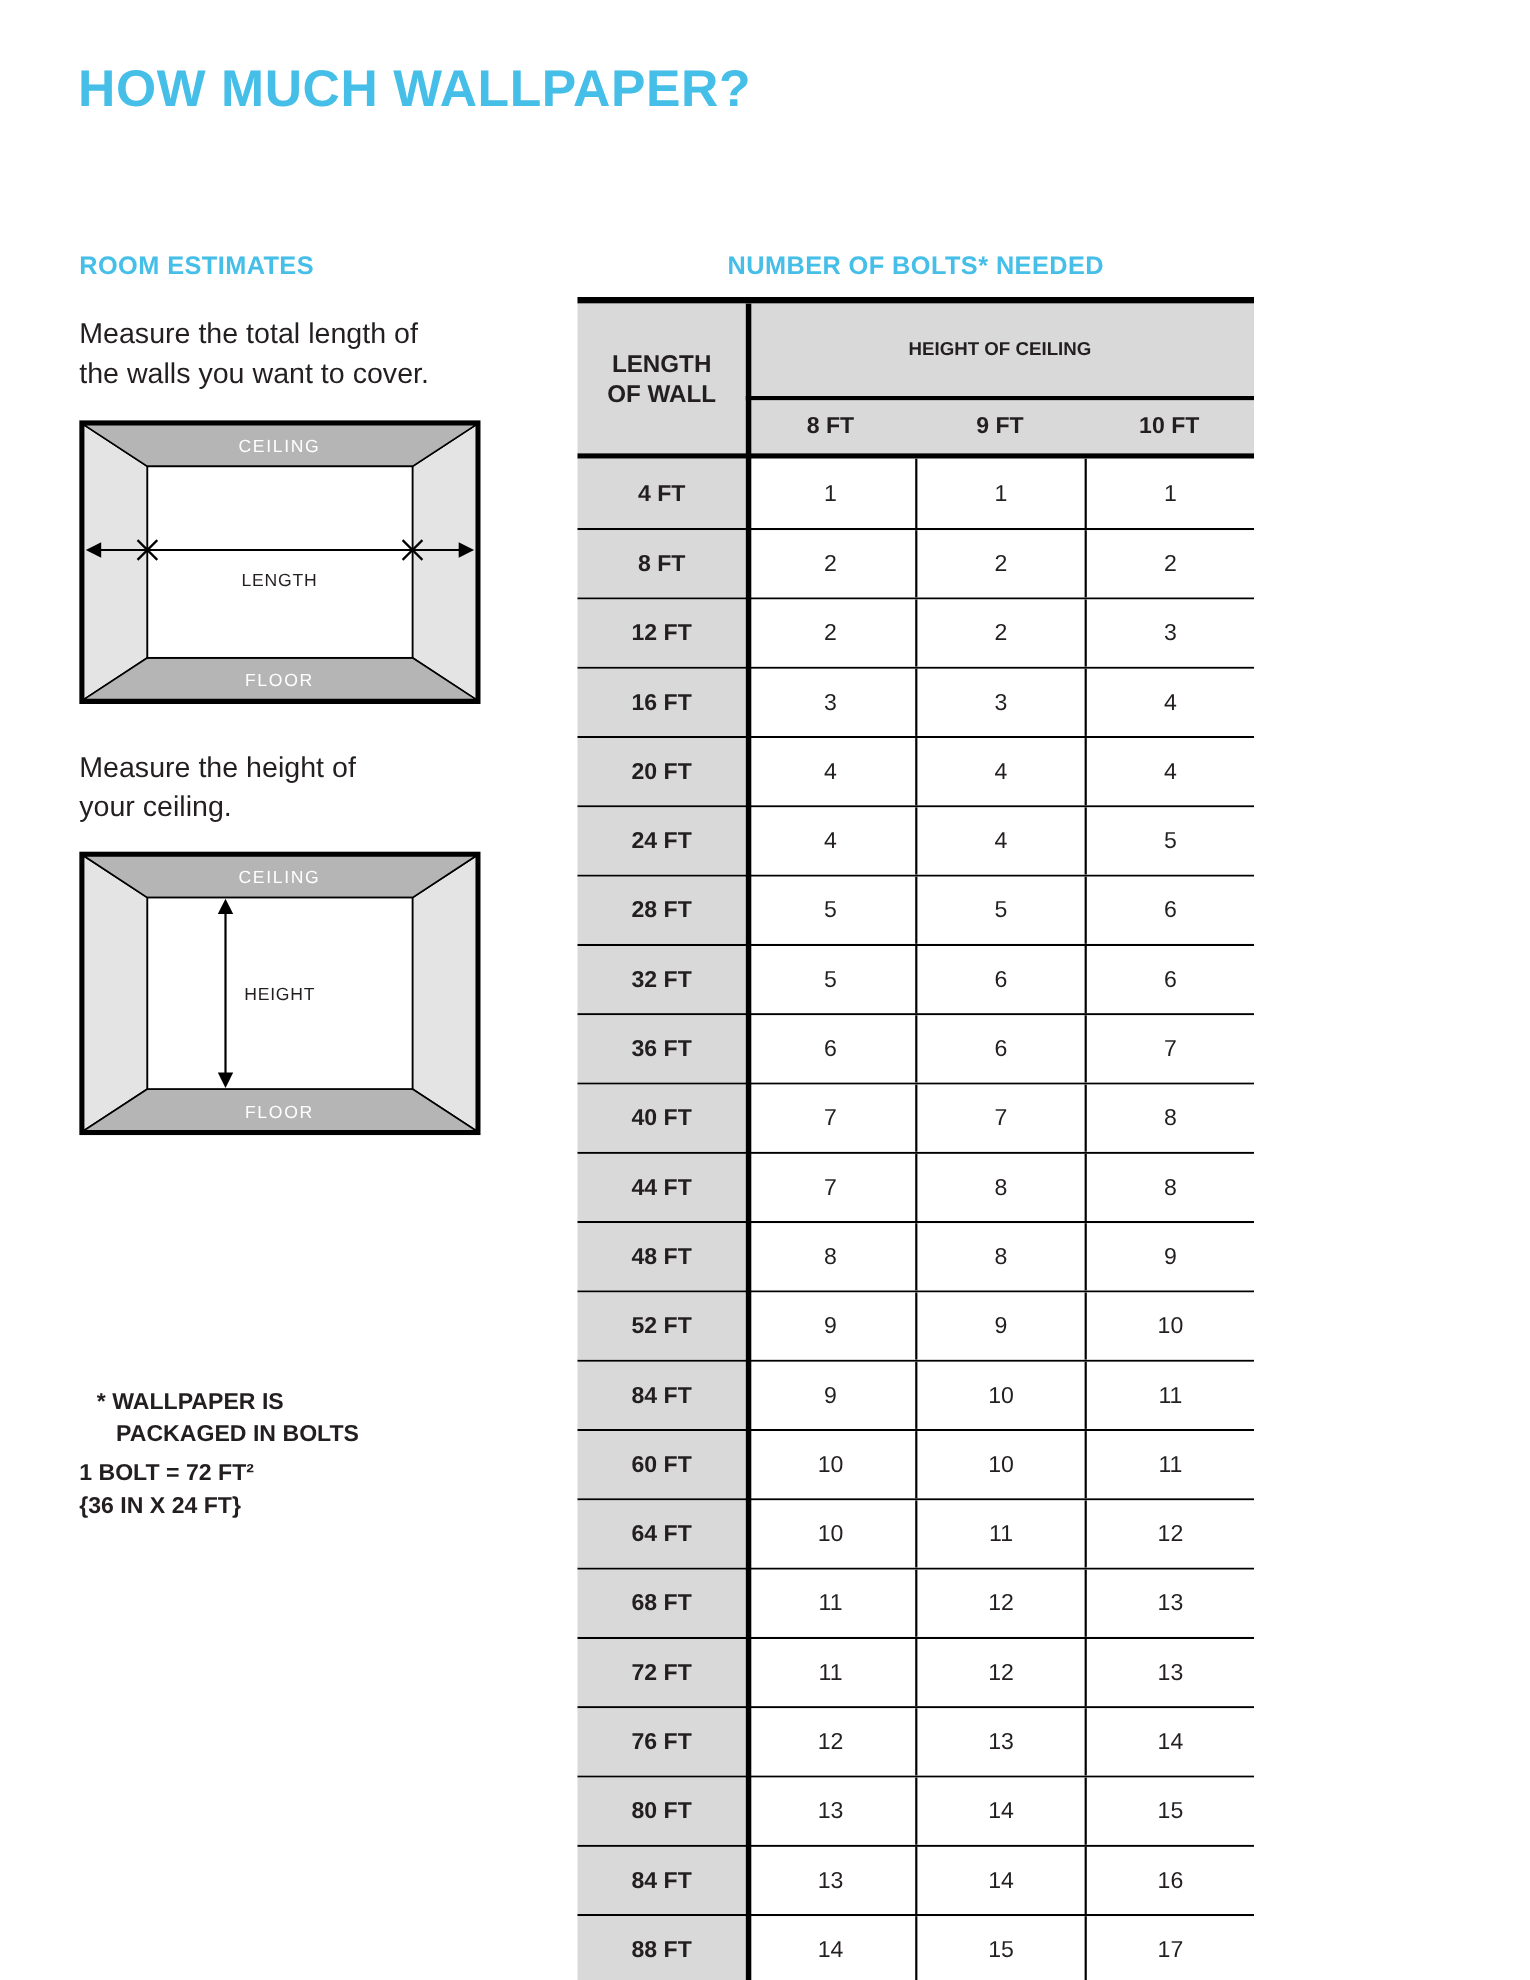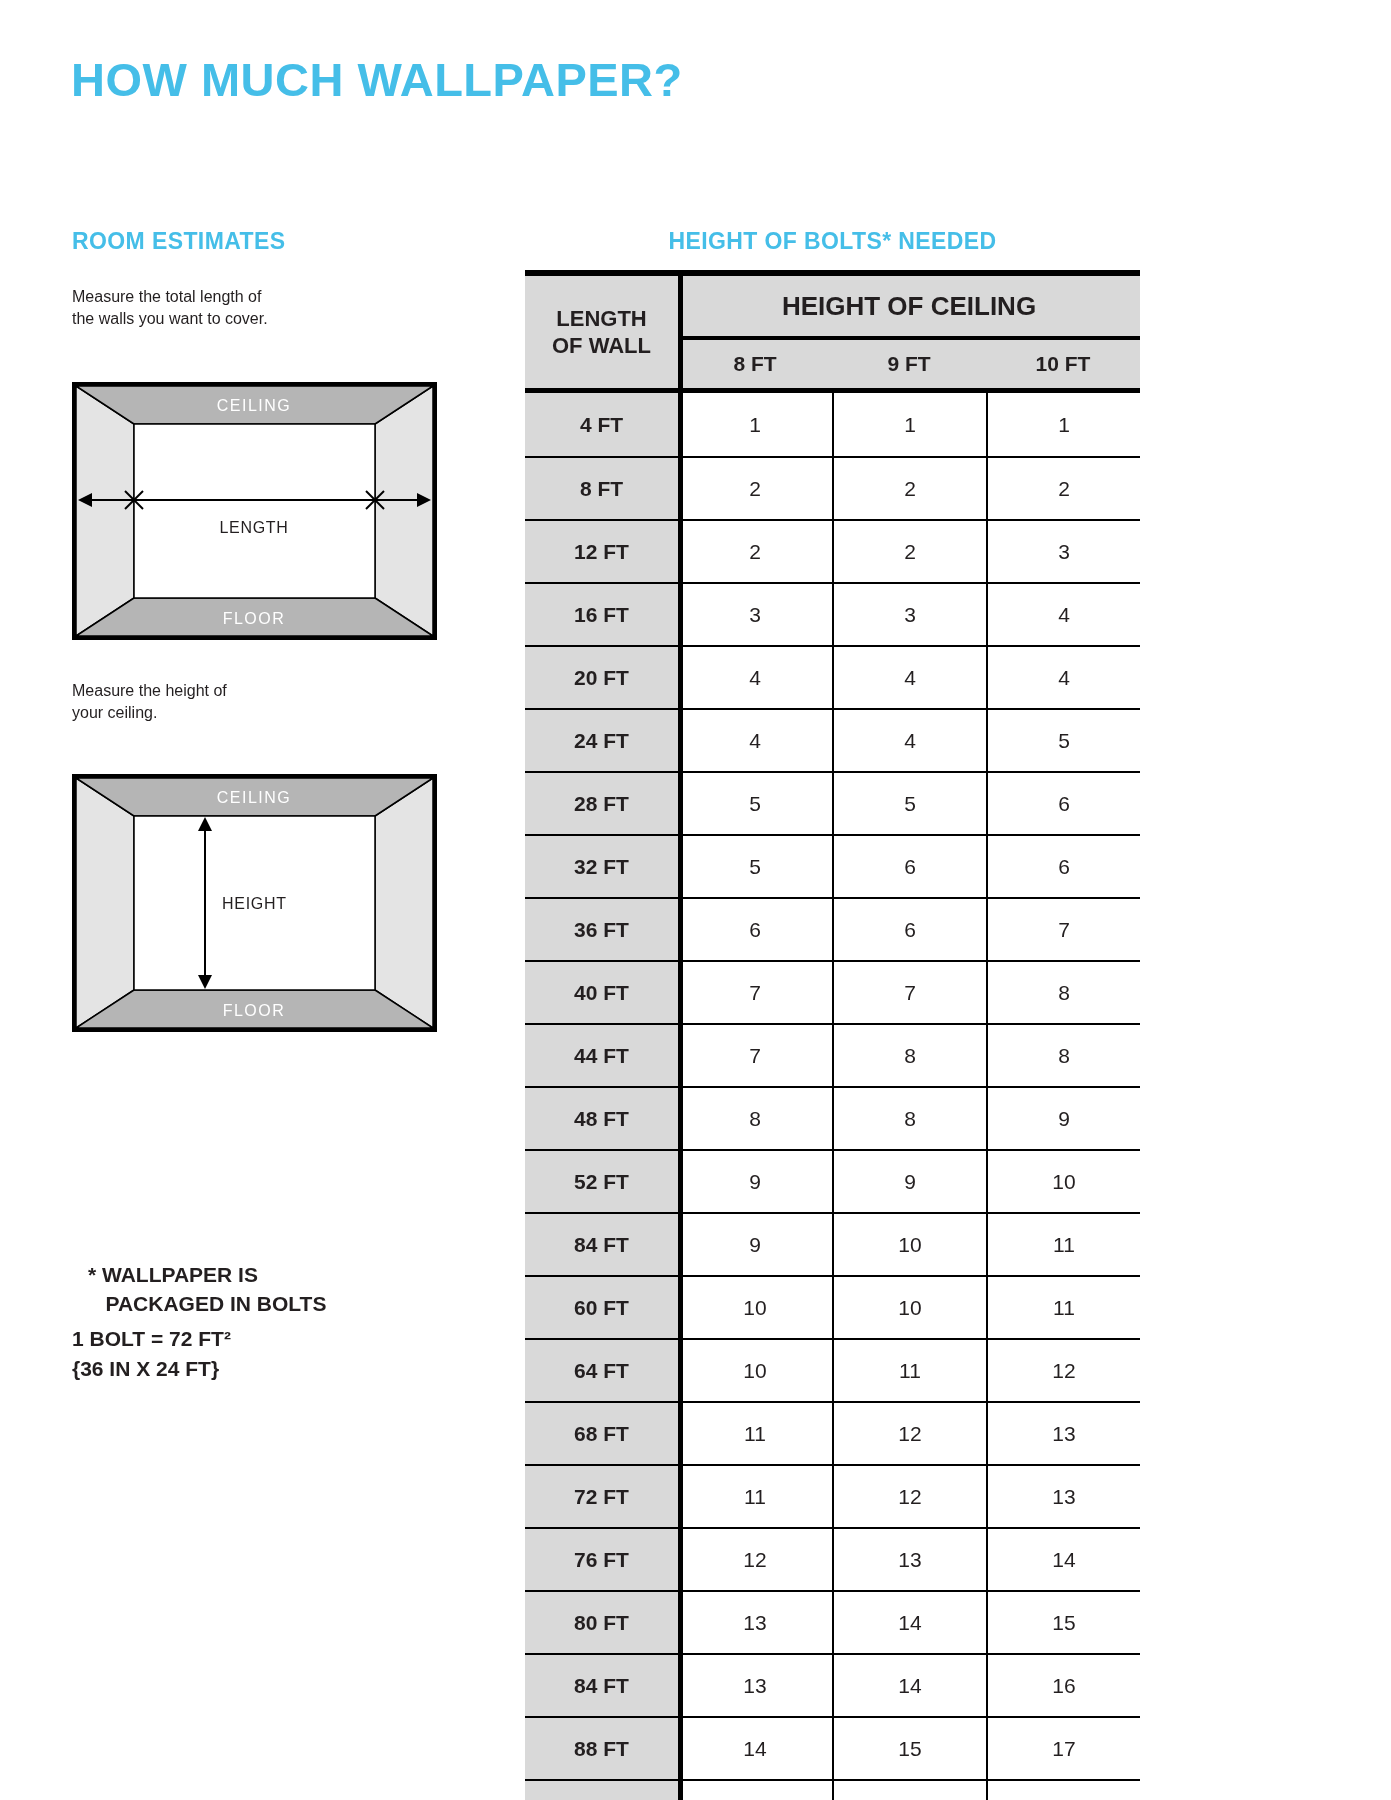--- a/index.html
+++ b/index.html
@@ -34,21 +34,21 @@
     letter-spacing: 0.4px;
     color: var(--accent, #45bee8);
   }
   #room-heading { left: 72px; top: 228px; }
   #table-heading { left: 525px; top: 228px; width: 615px; text-align: center; }
 
   .para {
     position: absolute;
     left: 72px;
     margin: 0;
-    font-size: 16px;
+    font-size: 26px;
     line-height: 1.38;
     white-space: pre-line;
   }
   #para1 { top: 286px; }
   #para2 { top: 680px; }
   #para3 { top: 1074px; }
 
   .footnote {
     position: absolute;
     left: 72px;
@@ -110,28 +110,28 @@
     align-items: center;
     justify-content: center;
     text-align: center;
     font-weight: bold;
     font-size: 22px;
     line-height: 1.25;
     white-space: pre-line;
   }
   .head-right { width: 462px; }
   .group-header {
-    height: 64px;
+    height: 88px;
     background: var(--table-gray, #d9d9d9);
     border-bottom: 4px solid #000;
     display: flex;
     align-items: center;
     justify-content: center;
     font-weight: bold;
-    font-size: 26px;
+    font-size: 17px;
   }
   .subhead { display: flex; height: 48px; background: var(--table-gray, #d9d9d9); }
   .subhead .col {
     width: 154px;
     display: flex;
     align-items: center;
     justify-content: center;
     font-weight: bold;
     font-size: 21px;
   }
@@ -158,21 +158,21 @@
   .tcell + .tcell { border-left: 2px solid #000; }
 </style>
 </head>
 <body>
 
 <div class="page">
 
   <h1 class="title">HOW MUCH WALLPAPER?</h1>
 
   <h2 class="sec-heading" id="room-heading">ROOM ESTIMATES</h2>
-  <h2 class="sec-heading" id="table-heading">HEIGHT OF BOLTS* NEEDED</h2>
+  <h2 class="sec-heading" id="table-heading">NUMBER OF BOLTS* NEEDED</h2>
 
   <p class="para" id="para1">Measure the total length of
 the walls you want to cover.</p>
 
   <svg class="diagram" id="diagram-length" viewBox="0 0 365 258">
     <rect class="outer" x="2" y="2" width="361" height="254"></rect>
     <polygon class="sidewall" points="4,4 62,42 62,216 4,254"></polygon>
     <polygon class="sidewall" points="361,4 303,42 303,216 361,254"></polygon>
     <polygon class="panel" points="4,4 361,4 303,42 62,42"></polygon>
     <polygon class="panel" points="4,254 361,254 303,216 62,216"></polygon>

